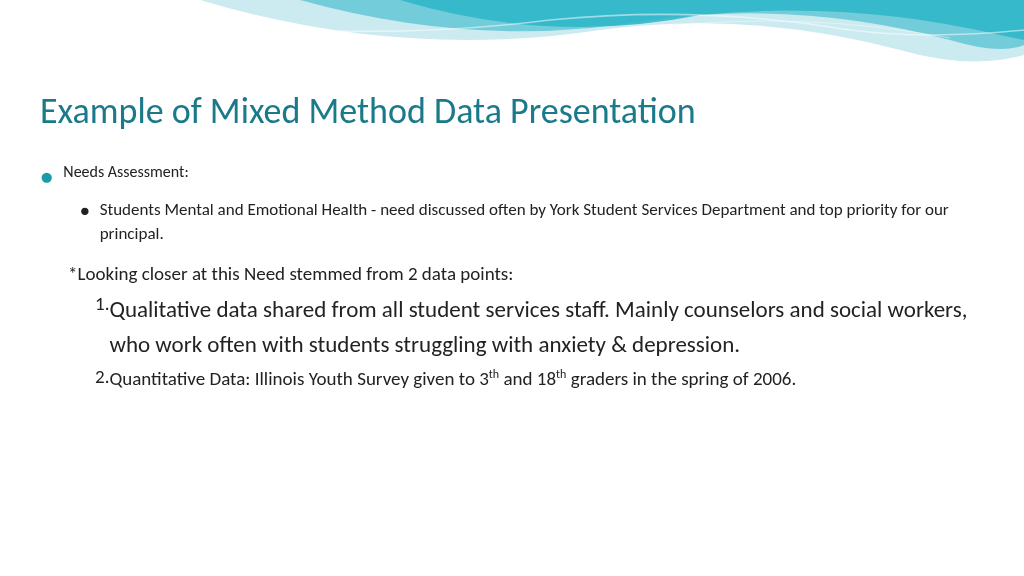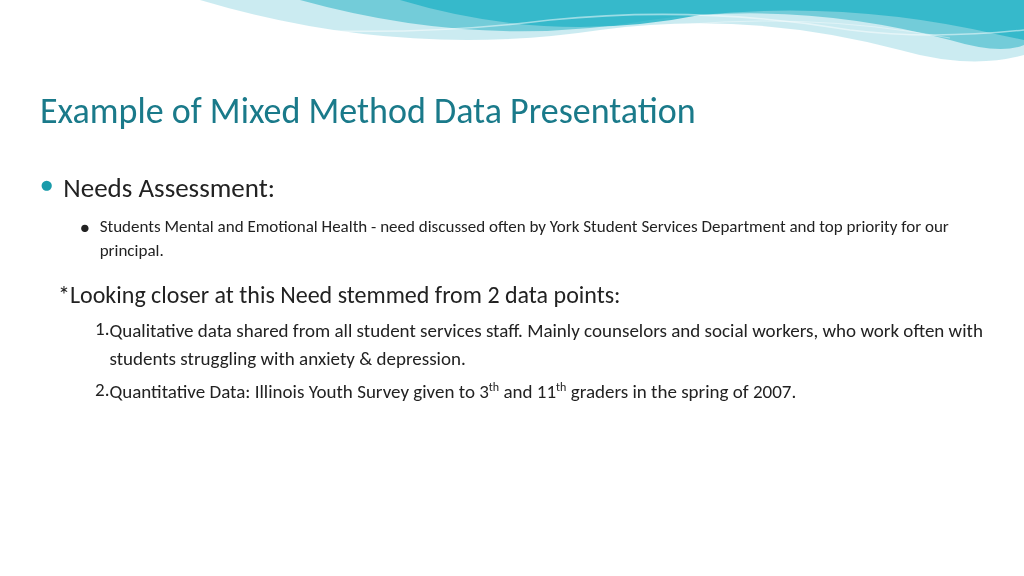--- a/index.html
+++ b/index.html
@@ -45,40 +45,40 @@
       top: 90px;
       left: 40px;
       right: 40px;
       bottom: 20px;
     }
 
     .slide-title {
       font-size: 36px;
       font-weight: 400;
       color: #1a7a8a;
-      margin-bottom: 36px;
+      margin-bottom: 28px;
       line-height: 1.2;
     }
 
     .main-bullet {
       display: flex;
       align-items: flex-start;
       margin-bottom: 8px;
     }
 
     .bullet-dot {
       color: #1a9baa;
       font-size: 22px;
       margin-right: 10px;
       margin-top: 2px;
       flex-shrink: 0;
     }
 
     .bullet-text {
-      font-size: 27px;
+      font-size: 16px;
       color: #222222;
       line-height: 1.4;
     }
 
     .sub-bullet {
       display: flex;
       align-items: flex-start;
       margin-left: 40px;
       margin-bottom: 8px;
     }
@@ -91,25 +91,25 @@
       flex-shrink: 0;
     }
 
     .sub-bullet-text {
       font-size: 17px;
       color: #222222;
       line-height: 1.4;
     }
 
     .body-text {
-      font-size: 24px;
+      font-size: 19px;
       color: #222222;
       line-height: 1.5;
       margin-top: 14px;
-      margin-left: 18px;
+      margin-left: 28px;
     }
 
     sup {
       font-size: 12px;
       vertical-align: super;
       text-align: right;
     }
   </style>
 </head>
 <body>
@@ -143,24 +143,24 @@
       <span class="sub-bullet-dot">●</span>
       <span class="sub-bullet-text">Students Mental and Emotional Health  - need discussed often by York Student Services Department  and top priority for our principal.</span>
     </div>
 
     <div class="body-text">
       <span>*Looking closer at this Need stemmed from 2 data points:</span>
     </div>
 
     <div style="display:flex; margin-left:10px; margin-top:4px;">
       <span style="font-size:19px; color:#222; min-width:45px; padding-left:45px; flex-shrink:0;">1.</span>
-      <span style="font-size:19px; color:#222; line-height:1.5;">Qualitative data shared from all student services staff. Mainly counselors and social workers, who work often with students struggling with anxiety &amp; depression.</span>
+      <span style="font-size:23px; color:#222; line-height:1.5;">Qualitative data shared from all student services staff. Mainly counselors and social workers, who work often with students struggling with anxiety &amp; depression.</span>
     </div>
 
     <div style="display:flex; margin-left:10px; margin-top:4px;">
       <span style="font-size:19px; color:#222; min-width:45px; padding-left:45px; flex-shrink:0;">2.</span>
       <span style="font-size:19px; color:#222; line-height:1.5;">
-        <span>Quantitative Data: Illinois Youth Survey given to 3</span><sup>th</sup><span> and 11</span><sup>th</sup><span> graders in the spring of 2007.</span>
+        <span>Quantitative Data: Illinois Youth Survey given to 3</span><sup>th</sup><span> and 18</span><sup>th</sup><span> graders in the spring of 2006.</span>
       </span>
     </div>
 
   </div>
 </div>
 
 </body></html>

